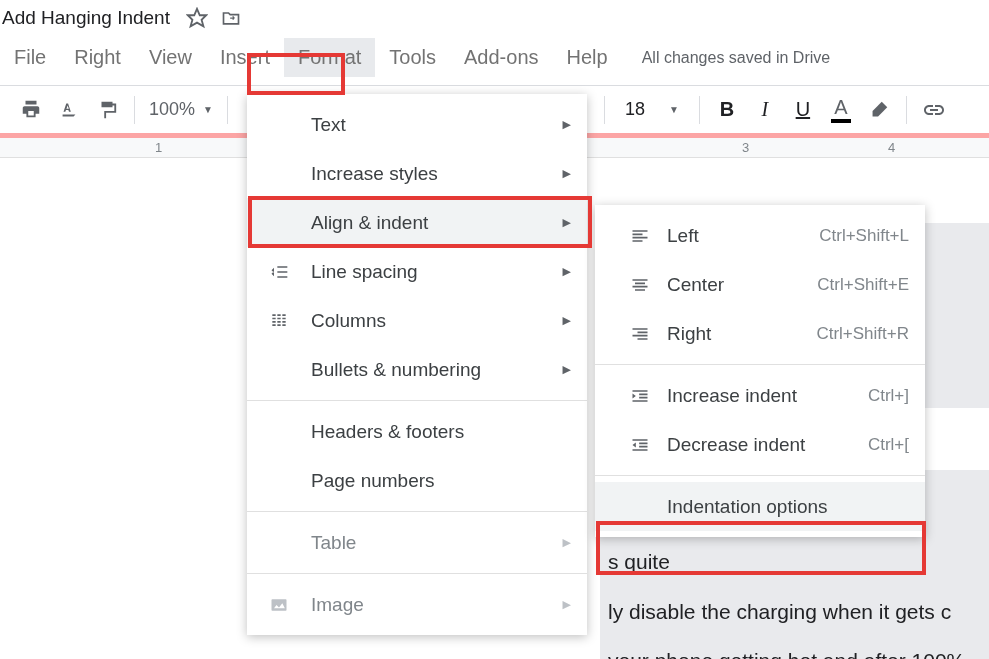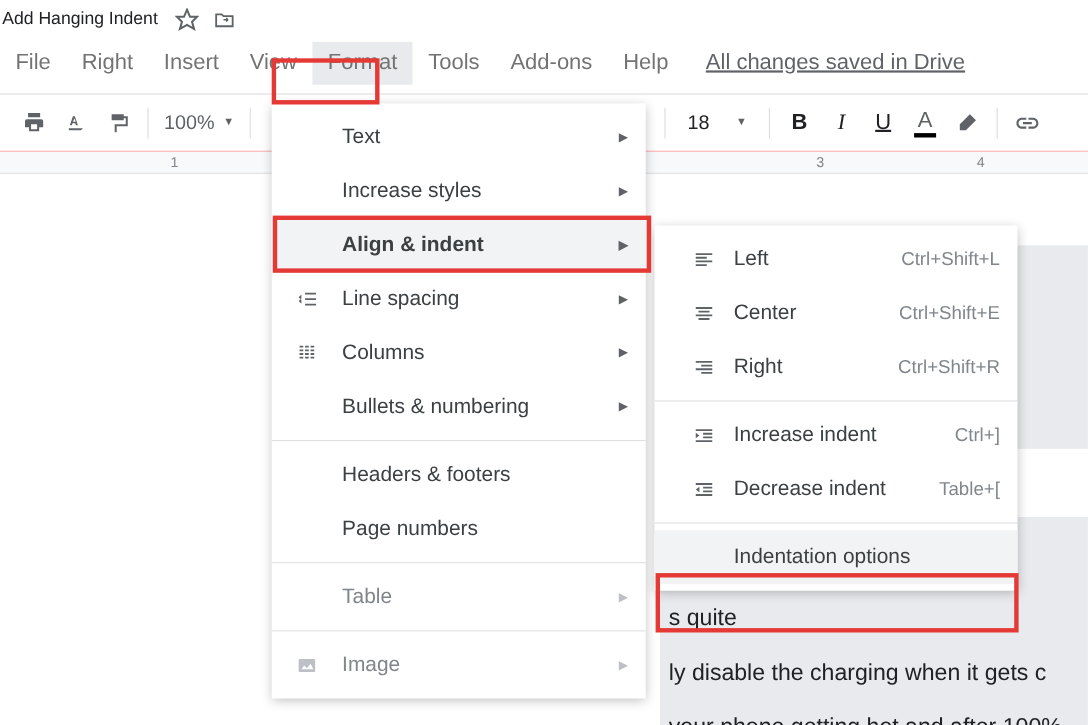--- a/index.html
+++ b/index.html
@@ -1,40 +1,40 @@
 <!DOCTYPE html>
 <html><head>
 <meta charset="utf-8">
 <style>
   * { box-sizing: border-box; margin: 0; padding: 0; font-family: Arial, sans-serif; }
   body { width: 989px; height: 659px; overflow: hidden; background: #fff; position: relative; }
   .title-row { display: flex; align-items: center; padding: 6px 0 0 0; }
-  .doc-title { font-size: 16px; color: #202124; padding: 0 10px 0 2px; letter-spacing: 0; }
+  .doc-title { font-size: 19px; color: #202124; padding: 0 10px 0 2px; letter-spacing: 0; }
   .title-icon { width: 24px; height: 24px; margin: 0 5px; color: #5f6368; display: flex; align-items: center; justify-content: center; }
   .menubar { display: flex; align-items: center; padding: 8px 0 8px 0; }
   .menu-item { font-size: 20px; color: #737373; padding: 8px 14px; cursor: pointer; }
   .menu-item.active { background: #e8eaed; }
-  .saved-text { font-size: 20px; color: #5f6368; text-decoration: underline; margin-left: 20px; }
+  .saved-text { font-size: 16px; color: #5f6368; margin-left: 20px; }
   .highlight-red { border: 4px solid #e53935; position: absolute; pointer-events: none; z-index: 100; }
   .toolbar-divider { height: 1px; background: #dadce0; width: 100%; }
-  .toolbar { display: flex; align-items: center; height: 52px; padding: 0 12px; border-bottom: 1px solid #fca5a5; }
+  .toolbar { display: flex; align-items: center; height: 52px; padding: 0 12px; border-bottom: 5px solid #fca5a5; }
   .tb-btn { width: 32px; height: 32px; margin: 0 3px; display: flex; align-items: center; justify-content: center; color: #5f6368; cursor: pointer; }
   .tb-sep { width: 1px; height: 28px; background: #dadce0; margin: 0 8px; }
   .zoom { font-size: 18px; color: #5f6368; padding: 0 6px; display: flex; align-items: center; }
   .fontsize { font-size: 18px; color: #202124; padding: 0 12px; display: flex; align-items: center; }
   .dd-arrow { margin-left: 8px; color: #5f6368; font-size: 10px; }
   .ruler { height: 20px; background: #f8f9fa; border-bottom: 1px solid #e0e0e0; position: relative; font-size: 13px; color: #80868b; }
   .ruler-num { position: absolute; top: 2px; }
   .doc-area { position: absolute; top: 175px; left: 170px; right: 0; background: #fff; height: 500px; }
   .doc-content { position: absolute; top: 48px; left: 430px; right: 0; font-size: 21px; color: #202124; line-height: 2.3; text-align: justify; background: #e9eaed; padding: 20px 8px 20px 8px; }
   .doc-link { color: #1a73e8; text-decoration: underline; }
   .doc-content2 { position: absolute; top: 295px; left: 430px; right: 0; font-size: 21px; color: #202124; line-height: 2.35; text-align: justify; background: #e9eaed; padding: 18px 8px 18px 8px; }
   .dropdown1 { position: absolute; top: 94px; left: 247px; width: 340px; background: #fff; box-shadow: 0 2px 10px rgba(0,0,0,0.25); z-index: 50; padding: 6px 0; }
   .dd-item { display: flex; align-items: center; height: 49px; padding: 0 18px; font-size: 19px; color: #3c4043; cursor: pointer; position: relative; }
-  .dd-item.hover { background: #f1f3f4; font-weight: bold; }
+  .dd-item.hover { background: #f1f3f4; }
   .dd-item.disabled { color: #80868b; }
   .dd-icon { width: 28px; margin-right: 18px; color: #5f6368; display: flex; align-items: center; justify-content: center; }
   .dd-arrow-r { position: absolute; right: 16px; color: #5f6368; font-size: 11px; }
   .dd-sep { height: 1px; background: #e0e0e0; margin: 6px 0; }
   .dropdown2 { position: absolute; top: 205px; left: 595px; width: 330px; background: #fff; box-shadow: 0 2px 10px rgba(0,0,0,0.25); z-index: 60; padding: 6px 0; }
   .dd2-item { display: flex; align-items: center; height: 49px; padding: 0 32px; font-size: 19px; color: #3c4043; cursor: pointer; position: relative; }
   .dd2-item.hover { background: #f1f3f4; }
   .dd2-icon { width: 26px; margin-right: 14px; color: #5f6368; display: flex; align-items: center; justify-content: center; }
   .dd2-shortcut { position: absolute; right: 16px; color: #80868b; font-size: 17px; }
   .bold { font-weight: bold; }
@@ -57,22 +57,22 @@
     <svg width="22" height="20" viewBox="0 0 24 24" fill="none" stroke="#5f6368" stroke-width="2">
         <path d="M3 6h6l2 2h10v11H3z"></path>
         <path d="M11 12h5m0 0l-2-2m2 2l-2 2" stroke-width="1.5"></path>
       </svg>
   </div>
 </div>
 
 <div class="menubar">
   <div class="menu-item">File</div>
   <div class="menu-item">Right</div>
+  <div class="menu-item">View</div>
   <div class="menu-item">Insert</div>
-  <div class="menu-item">View</div>
   <div class="menu-item active">Format</div>
   <div class="menu-item">Tools</div>
   <div class="menu-item">Add-ons</div>
   <div class="menu-item">Help</div>
   <div class="saved-text">All changes saved in Drive</div>
 </div>
 
 <div class="toolbar-divider"></div>
 
 <div class="toolbar">
@@ -248,21 +248,21 @@
       <span>Increase indent</span>
     <span class="dd2-shortcut">Ctrl+]</span>
   </div>
   <div class="dd2-item">
     <span class="dd2-icon">
       <svg width="20" height="20" viewBox="0 0 24 24" fill="#5f6368">
           <path d="M3 5h18v2H3zm8 4h10v2H11zm0 4h10v2H11zM3 17h18v2H3zM7 9v6l-4-3 4-3z"></path>
         </svg>
     </span>
       <span>Decrease indent</span>
-    <span class="dd2-shortcut">Table+[</span>
+    <span class="dd2-shortcut">Ctrl+[</span>
   </div>
   <div class="dd-sep"></div>
   <div class="dd2-item hover">
     <span class="dd2-icon"></span>
       <span>Indentation options</span>
   </div>
 </div>
 
 <div class="highlight-red" style="top:53px; left:247px; width:98px; height:42px;"></div>
 <div class="highlight-red" style="top:196px; left:248px; width:344px; height:52px;"></div>

